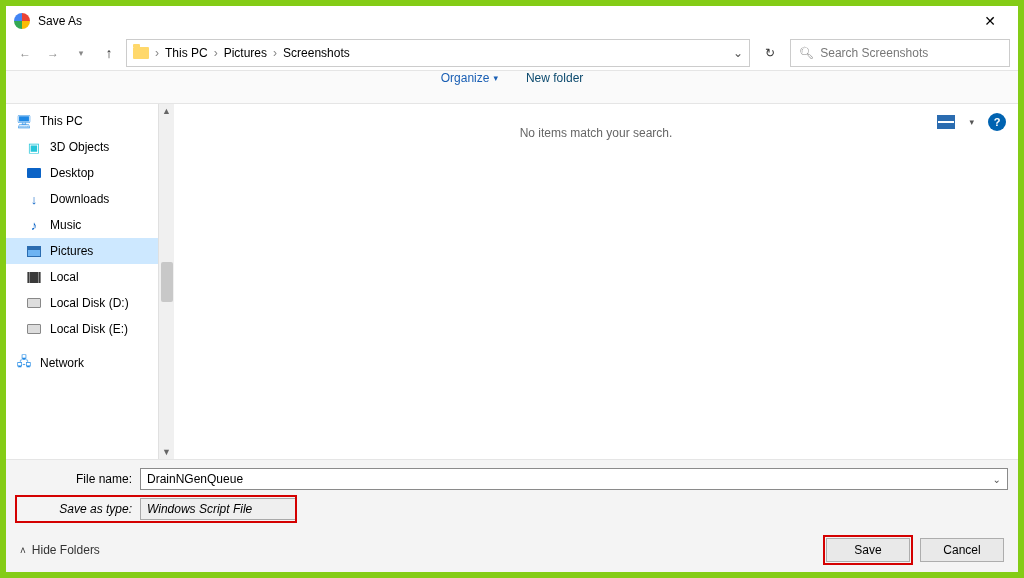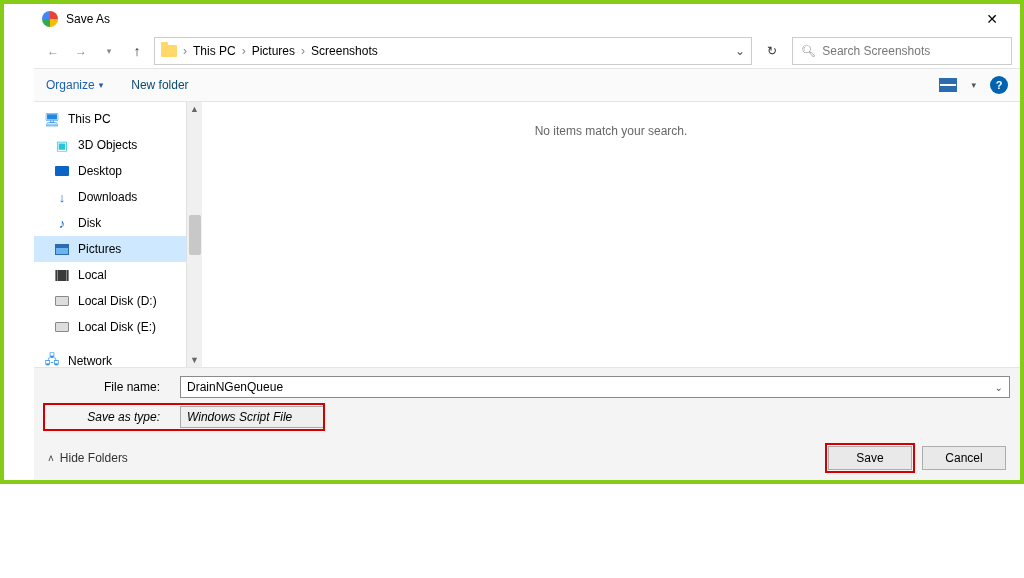--- a/index.html
+++ b/index.html
@@ -1,17 +1,17 @@
 <!DOCTYPE html>
 <html><head>
 <meta charset="utf-8">
 <style>
 * { box-sizing: border-box; margin: 0; padding: 0; font-family: "Segoe UI", Tahoma, sans-serif; font-size: 12px; }
 body { background: #fff; width: 1024px; height: 578px; overflow: hidden; color: #000; }
-.window { width: 1024px; height: 484px; display: flex; flex-direction: column; border: 4px solid #84cc16; background: #fff; padding-left: 30px; }
+.window { width: 1024px; height: 578px; display: flex; flex-direction: column; border: 6px solid #84cc16; background: #fff; }
 
 
 .titlebar { height: 30px; display: flex; align-items: center; padding: 0 8px; }
 .titlebar .app-icon { width: 16px; height: 16px; margin-right: 8px; border-radius: 50%; background: conic-gradient(#ea4335 0 90deg, #fbbc05 90deg 180deg, #34a853 180deg 270deg, #4285f4 270deg 360deg); }
 .titlebar .title { flex: 0 0 auto; }
 .titlebar .spacer { flex: 1; }
 .titlebar .close { width: 40px; height: 30px; display: flex; align-items: center; justify-content: center; font-size: 14px; color: #000; cursor: pointer; }
 
 
 .navrow { height: 34px; display: flex; align-items: center; padding: 0 8px; gap: 6px; }
@@ -21,21 +21,21 @@
 .addr { flex: 1; height: 28px; border: 1px solid #ccc; display: flex; align-items: center; padding: 0 6px; gap: 6px; background: #fff; }
 .folder-glyph { width: 16px; height: 12px; background: #ffd86b; border-radius: 1px; display: inline-block; position: relative; }
 .folder-glyph::before { content: ""; position: absolute; top: -3px; left: 0; width: 7px; height: 3px; background: #ffd86b; border-radius: 1px 1px 0 0; }
 .crumb-sep { color: #888; }
 .addr .chev { margin-left: auto; color: #555; }
 .refresh { width: 28px; height: 28px; display: flex; align-items: center; justify-content: center; color: #333; }
 .searchbox { width: 220px; height: 28px; border: 1px solid #ccc; display: flex; align-items: center; padding: 0 8px; gap: 6px; color: #777; }
 .searchbox .mag { color: #888; }
 
 
-.toolbar { height: 34px; border-top: 1px solid #e5e5e5; border-bottom: 1px solid #e5e5e5; display: flex; align-items: center; padding: 0 12px; gap: 28px; background: #fafafa; }
+.toolbar { height: 34px; border-top: 1px solid #e5e5e5; border-bottom: 1px solid #e5e5e5; display: flex; align-items: center; padding: 0 12px; gap: 28px; background: #fafafa; flex-direction: column; }
 .toolbar .left { display: flex; gap: 28px; }
 .toolbar .org { color: #1a5fb4; display: flex; align-items: center; gap: 4px; }
 .toolbar .nf { color: #0c4a6e; }
 .toolbar .right { margin-left: auto; display: flex; align-items: center; gap: 14px; }
 .view-icon { width: 18px; height: 14px; background: linear-gradient(#2b6cb0 0 40%, #fff 40% 60%, #2b6cb0 60% 100%); border: 1px solid #2b6cb0; }
 .help-icon { width: 18px; height: 18px; border-radius: 50%; background: #0063b1; color: #fff; display: flex; align-items: center; justify-content: center; font-size: 11px; font-weight: bold; }
 
 
 .body { flex: 1; display: flex; min-height: 0; }
 .tree { width: 152px; overflow: hidden; padding-top: 4px; }
@@ -55,21 +55,21 @@
 .ic-net { color: #1e88e5; }
 
 .vscroll { width: 16px; background: #f0f0f0; border-left: 1px solid #e0e0e0; display: flex; flex-direction: column; align-items: center; justify-content: space-between; padding: 2px 0; }
 .vscroll .arrow { color: #666; font-size: 9px; }
 .vscroll .thumb { width: 12px; flex: 1; margin: 2px 0; background: #c8c8c8; border-radius: 2px; max-height: 40px; }
 
 .content { flex: 1; display: flex; justify-content: center; padding-top: 22px; color: #666; }
 
 
 .inputs { padding: 6px 10px 6px 10px; background: #f4f4f4; border-top: 1px solid #e5e5e5; }
-.row { display: flex; align-items: center; height: 26px; gap: 16px; }
+.row { display: flex; align-items: center; height: 26px; gap: 4px; }
 .row .lab { width: 120px; text-align: right; padding-right: 4px; }
 .row .field { flex: 1; height: 22px; border: 1px solid #8a8a8a; background: #fff; display: flex; align-items: center; padding: 0 6px; }
 .row .combo { flex: 1; height: 22px; border: 1px solid #a9a9a9; background: #efefef; display: flex; align-items: center; padding: 0 6px; }
 .row .dd { margin-left: auto; color: #555; font-size: 10px; }
 .redbox { outline: 2px solid #d40000; outline-offset: -1px; }
 
 
 .footer { height: 44px; background: #f4f4f4; display: flex; align-items: center; padding: 0 14px; gap: 10px; }
 .footer .hf { display: flex; align-items: center; gap: 6px; color: #333; }
 .footer .spacer { flex: 1; }
@@ -140,21 +140,21 @@
             <span class="ic-desktop"></span>
           </span>
         <span>Desktop</span>
       </div>
       <div class="tree-item">
         <span class="ic ic-down">↓</span>
         <span>Downloads</span>
       </div>
       <div class="tree-item">
         <span class="ic ic-music">♪</span>
-        <span>Disk</span>
+        <span>Music</span>
       </div>
       <div class="tree-item selected">
         <span class="ic">
             <span class="ic-pic"></span>
           </span>
         <span>Pictures</span>
       </div>
       <div class="tree-item">
         <span class="ic">
             <span class="ic-vid"></span>

